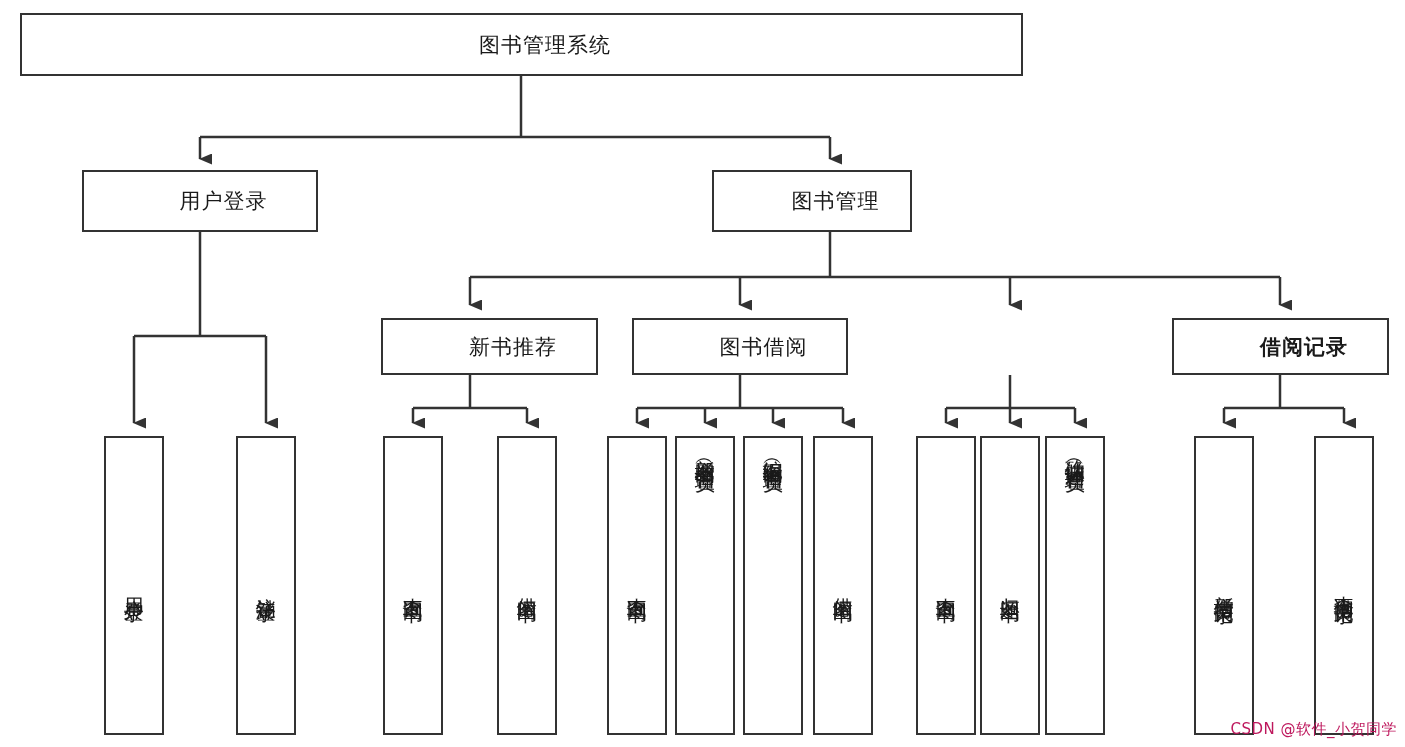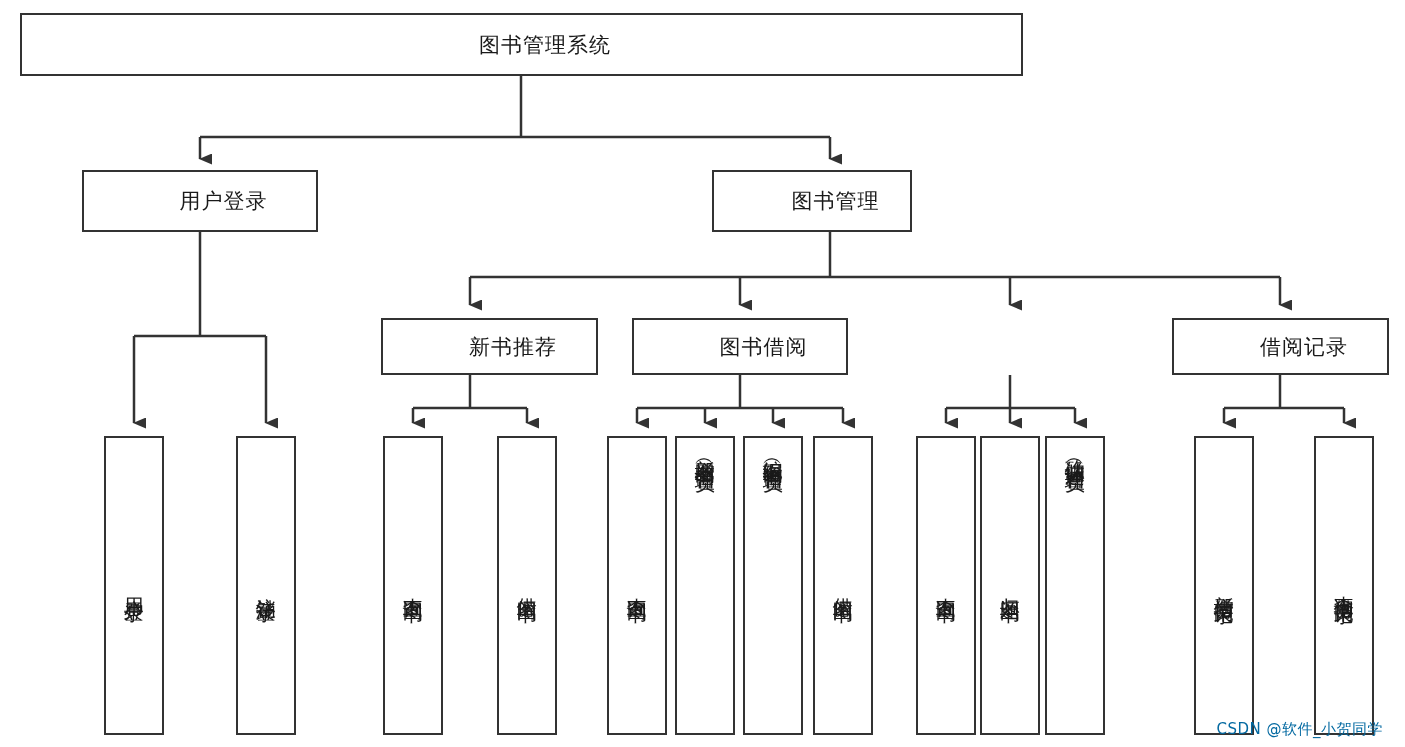--- a/index.html
+++ b/index.html
@@ -5,21 +5,21 @@
   html,body{margin:0;padding:0;background:#ffffff;}
   body{font-family:"DejaVu Sans","Liberation Sans",sans-serif;}
   #stage{position:relative;width:1405px;height:747px;background:#ffffff;overflow:hidden;}
   svg#wires{position:absolute;left:0;top:0;width:1405px;height:747px;}
   .node{position:absolute;box-sizing:border-box;border:2.5px solid #333333;background:#ffffff;
         display:flex;align-items:center;justify-content:center;color:#1a1a1a;padding-left:47px;}
   .node.h{font-size:21px;letter-spacing:1px;}
   .node.v{writing-mode:vertical-rl;text-orientation:upright;font-size:20px;letter-spacing:2px;
           line-height:1.12;padding:6px 0;justify-content:flex-start;align-items:center;}
   .node.v.mid{justify-content:center;}
-  .watermark{position:absolute;right:22px;bottom:8px;font-size:15px;color:#0369a1;
+  .watermark{position:absolute;right:8px;bottom:8px;font-size:15px;color:#be185d;
              letter-spacing:0.5px;white-space:nowrap;}
 </style>
 </head>
 <body>
 
 <div id="stage">
 
   <svg id="wires" viewBox="0 0 1405 747">
     <defs>
       <marker id="ah" markerWidth="11" markerHeight="13" refX="5.5" refY="12" orient="auto" markerUnits="userSpaceOnUse">
@@ -83,21 +83,21 @@
   <div class="node h" style="left:712px;top:170px;width:200px;height:62px;">
     <span>图书管理</span>
   </div>
 
   <div class="node h" style="left:361px;top:318px;width:217px;height:57px;margin-left:20px;">
     <span>新书推荐</span>
   </div>
   <div class="node h" style="left:632px;top:318px;width:216px;height:57px;">
     <span>图书借阅</span>
   </div>
-  <div class="node h" style="left:1172px;top:318px;width:217px;height:57px;">
+  <div class="node h" style="left:1172px;top:318px;width:217px;height:57px;font-weight:bold;">
     <span>借阅记录</span>
   </div>
 
   <div class="node v mid" style="left:104px;top:436px;width:60px;height:299px;">
     <span>用户登录</span>
   </div>
   <div class="node v mid" style="left:236px;top:436px;width:60px;height:299px;">
     <span>注销登录</span>
   </div>
 

